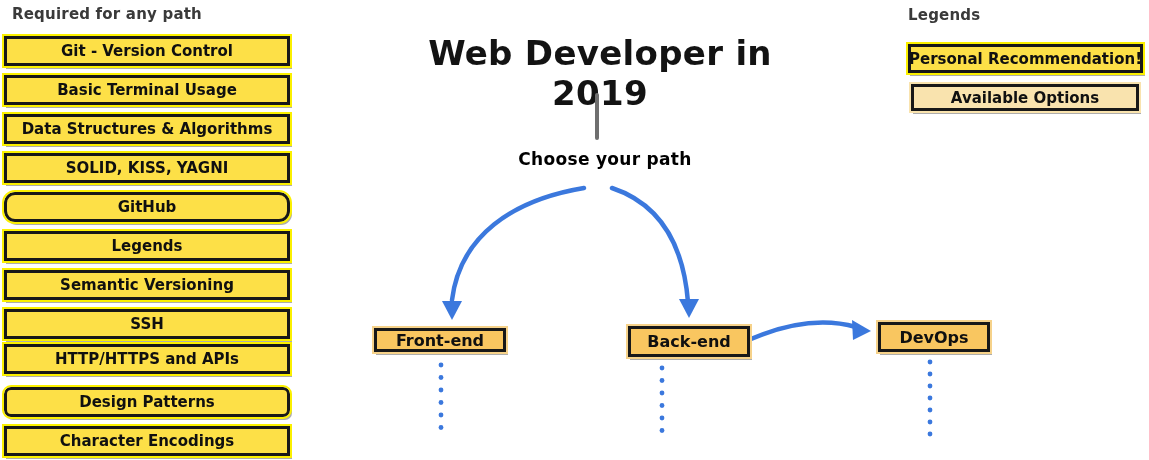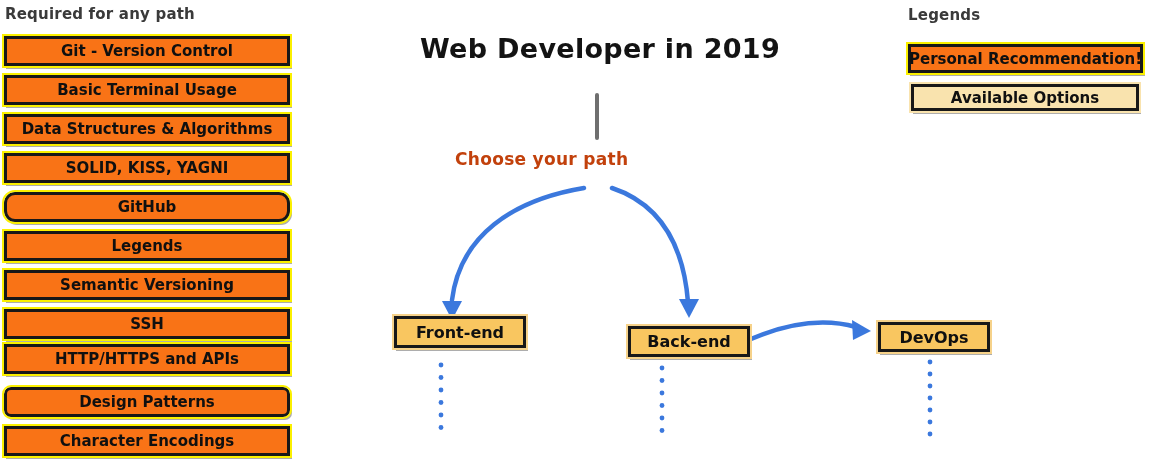--- a/index.html
+++ b/index.html
@@ -13,43 +13,43 @@
     letter-spacing:.2px;white-space:nowrap;
   }
   .node{
     position:absolute;box-sizing:border-box;
     display:flex;align-items:center;justify-content:center;
     border:3px solid #181818;
     box-shadow:2px 3px 0 rgba(105,105,105,.55);
     font-weight:bold;color:#101010;font-size:15px;white-space:nowrap;
     text-align:center;
   }
-  .ybox{background:#f97316;outline:2px solid #fbf000;}
+  .ybox{background:#fde047;outline:2px solid #fbf000;}
   .obox{background:#f9c660;outline:2px solid #f6d28a;font-size:16px;}
   .tanbox{background:#f9e3ae;outline:2px solid #f9e3ae;font-size:15px;}
   .left-item{left:4px;width:286px;height:30px;}
   .main-title{
     position:absolute;left:380px;top:33px;width:440px;text-align:center;
-    font-size:27px;font-weight:bold;color:#131313;letter-spacing:.3px;
+    font-size:34px;font-weight:bold;color:#131313;letter-spacing:.3px;
   }
   .vline{
     position:absolute;left:595px;top:93px;width:4px;height:47px;
     background:#6f6f6f;border-radius:2px;
   }
   .choose-label{
-    position:absolute;left:455px;top:149px;width:300px;
-    font-size:17px;font-weight:bold;color:#c2410c;letter-spacing:.3px;
+    position:absolute;left:455px;top:149px;width:300px;text-align:center;
+    font-size:17px;font-weight:bold;color:#000000;letter-spacing:.3px;
   }
   svg.overlay{position:absolute;left:0;top:0;pointer-events:none;}
   .legend-title{left:908px;top:6px;}
 </style>
 </head>
 <body>
 
-<div class="section-title" style="left:5px;top:5px;">Required for any path</div>
+<div class="section-title" style="left:12px;top:5px;">Required for any path</div>
 
 <div class="node ybox left-item" style="top:36px;">Git - Version Control</div>
 <div class="node ybox left-item" style="top:75px;">Basic Terminal Usage</div>
 <div class="node ybox left-item" style="top:114px;">Data Structures &amp; Algorithms</div>
 <div class="node ybox left-item" style="top:153px;">SOLID, KISS, YAGNI</div>
 <div class="node ybox left-item" style="top:192px;border-radius:11px;">GitHub</div>
 <div class="node ybox left-item" style="top:231px;">Legends</div>
 <div class="node ybox left-item" style="top:270px;">Semantic Versioning</div>
 <div class="node ybox left-item" style="top:309px;text-align:right;">SSH</div>
 <div class="node ybox left-item" style="top:344px;">HTTP/HTTPS and APIs</div>
@@ -91,19 +91,19 @@
     <circle cx="930" cy="362" r="2.4"></circle>
       <circle cx="930" cy="374" r="2.4"></circle>
     <circle cx="930" cy="386" r="2.4"></circle>
       <circle cx="930" cy="398" r="2.4"></circle>
     <circle cx="930" cy="410" r="2.4"></circle>
       <circle cx="930" cy="422" r="2.4"></circle>
     <circle cx="930" cy="434" r="2.4"></circle>
   </g>
 </svg>
 
-<div class="node obox" style="left:374px;top:316px;width:132px;height:32px;margin-left:20px;">Front-end</div>
+<div class="node obox" style="left:374px;top:328px;width:132px;height:24px;">Front-end</div>
 <div class="node obox" style="left:628px;top:326px;width:122px;height:31px;">Back-end</div>
 <div class="node obox" style="left:878px;top:322px;width:112px;height:30px;">DevOps</div>
 
 <div class="section-title legend-title">Legends</div>
 <div class="node ybox" style="left:908px;top:44px;width:235px;height:29px;">Personal Recommendation!</div>
 <div class="node tanbox" style="left:911px;top:84px;width:228px;height:27px;">Available Options</div>
 
 </body></html>

